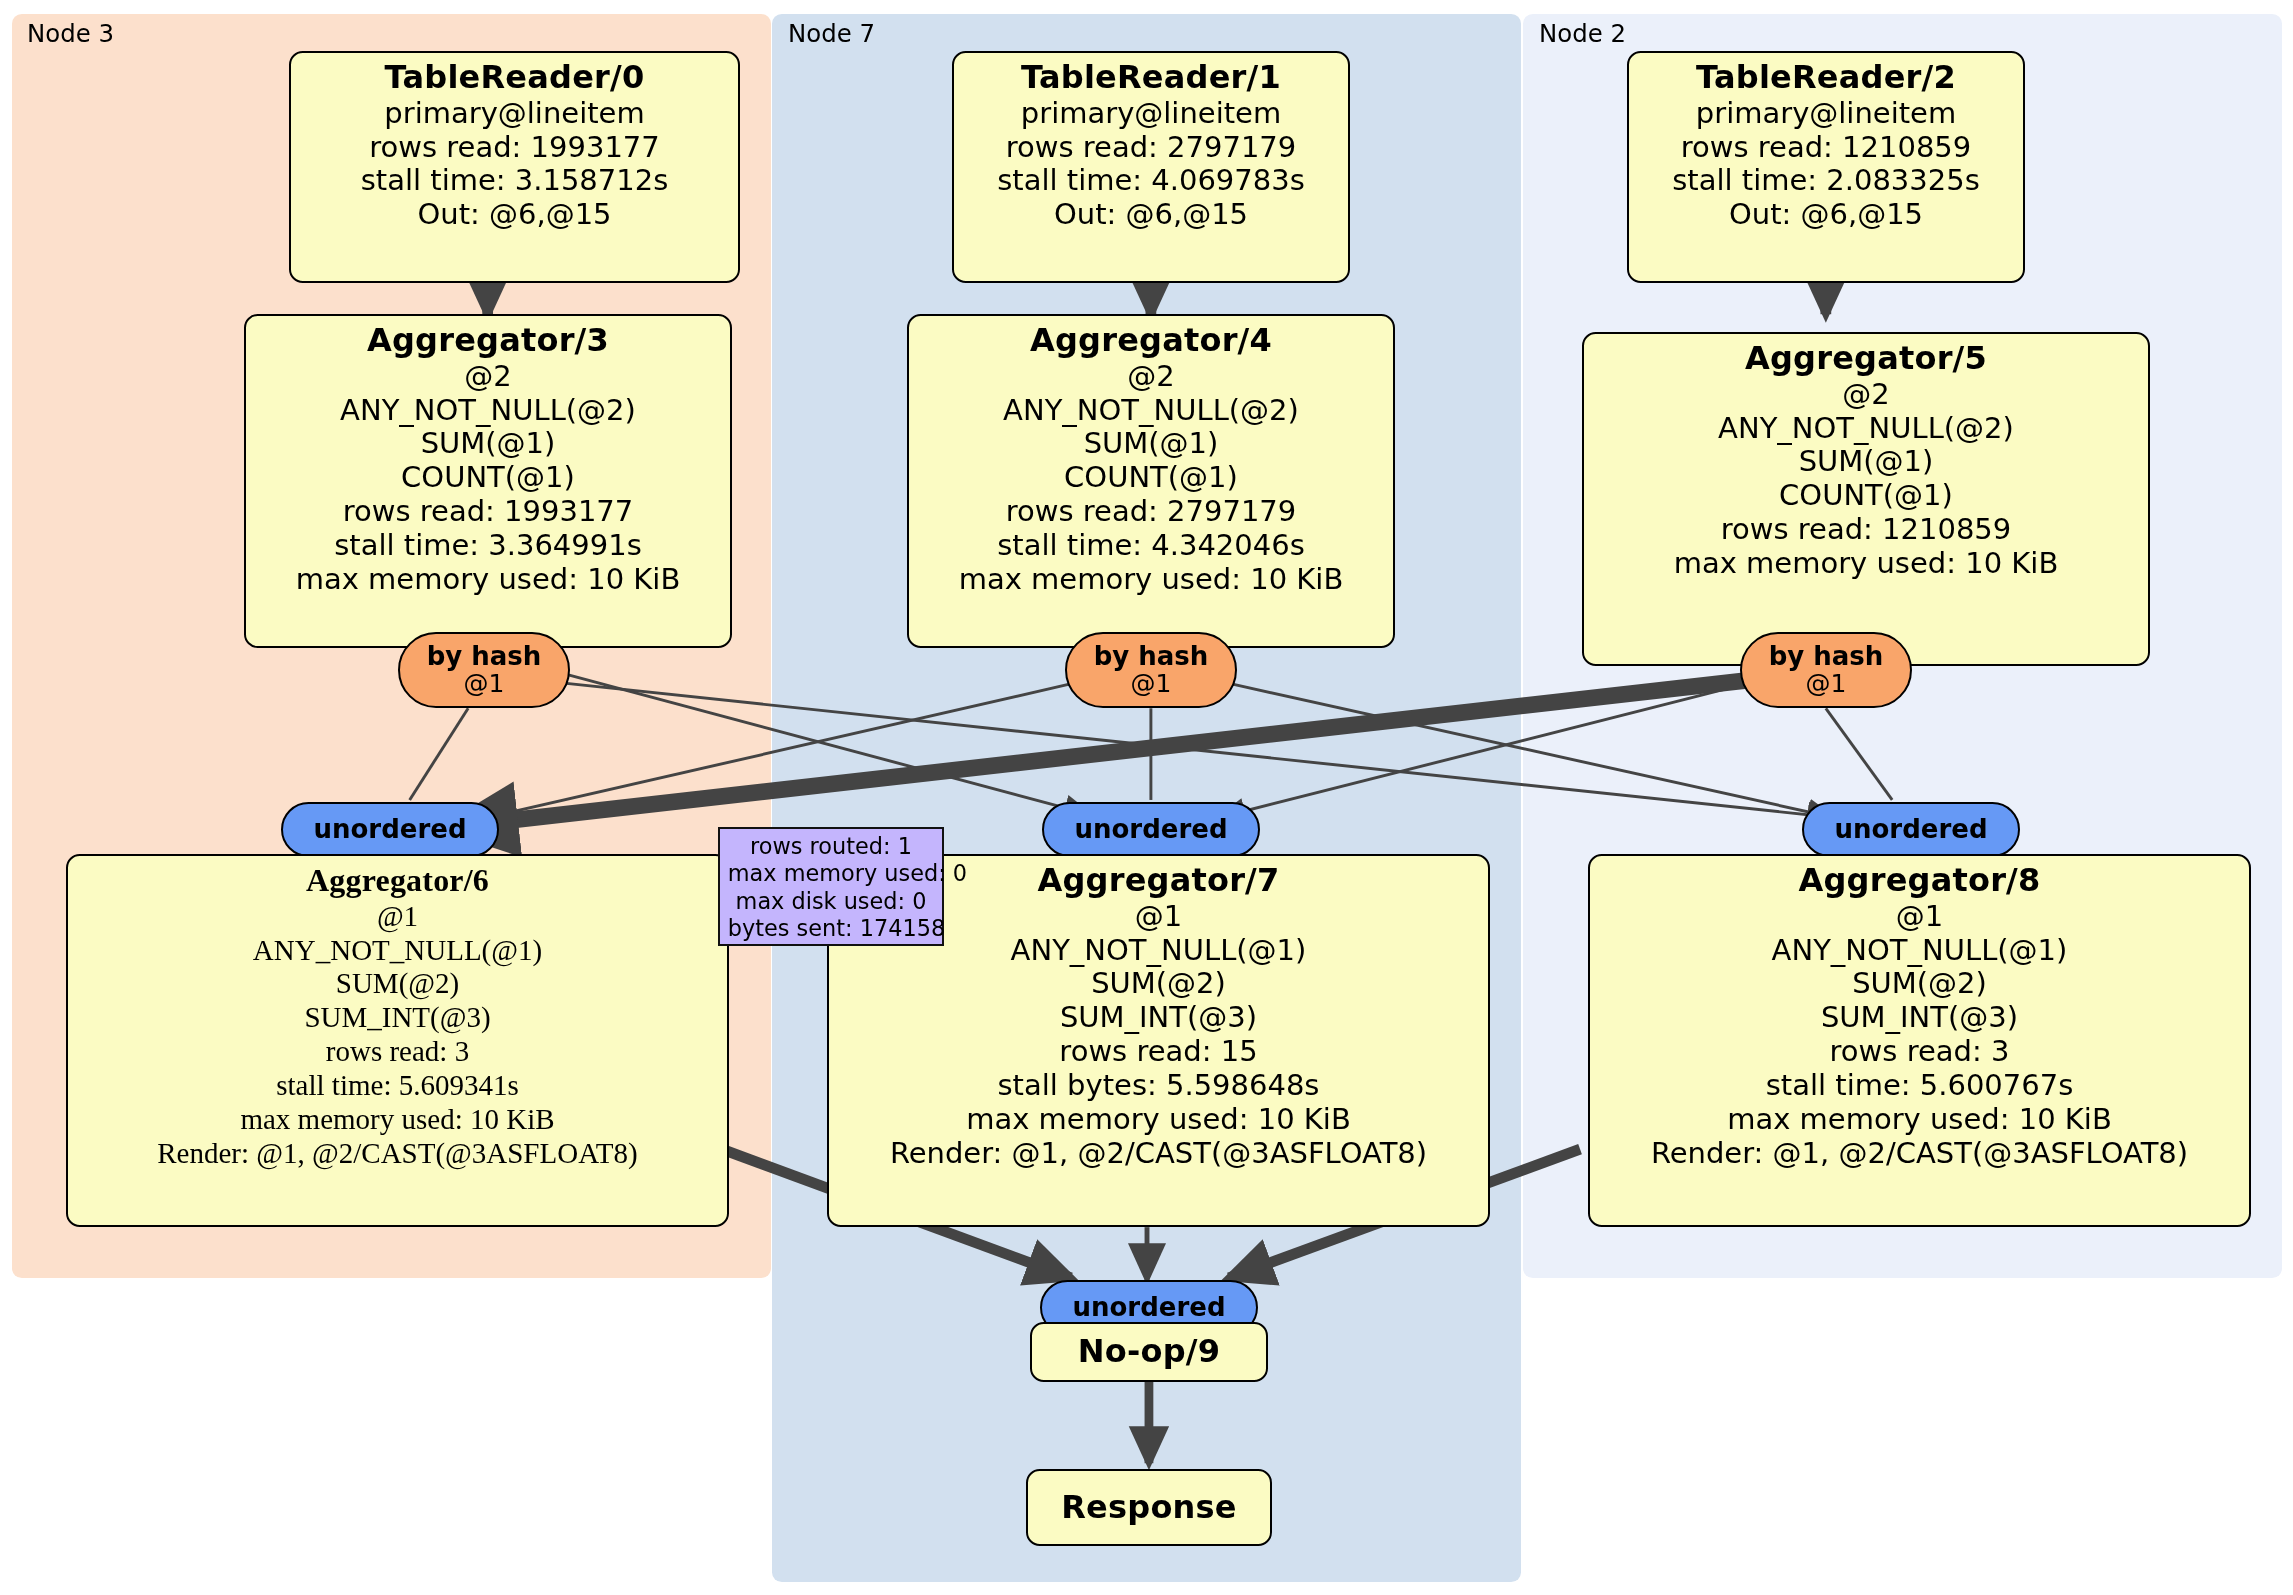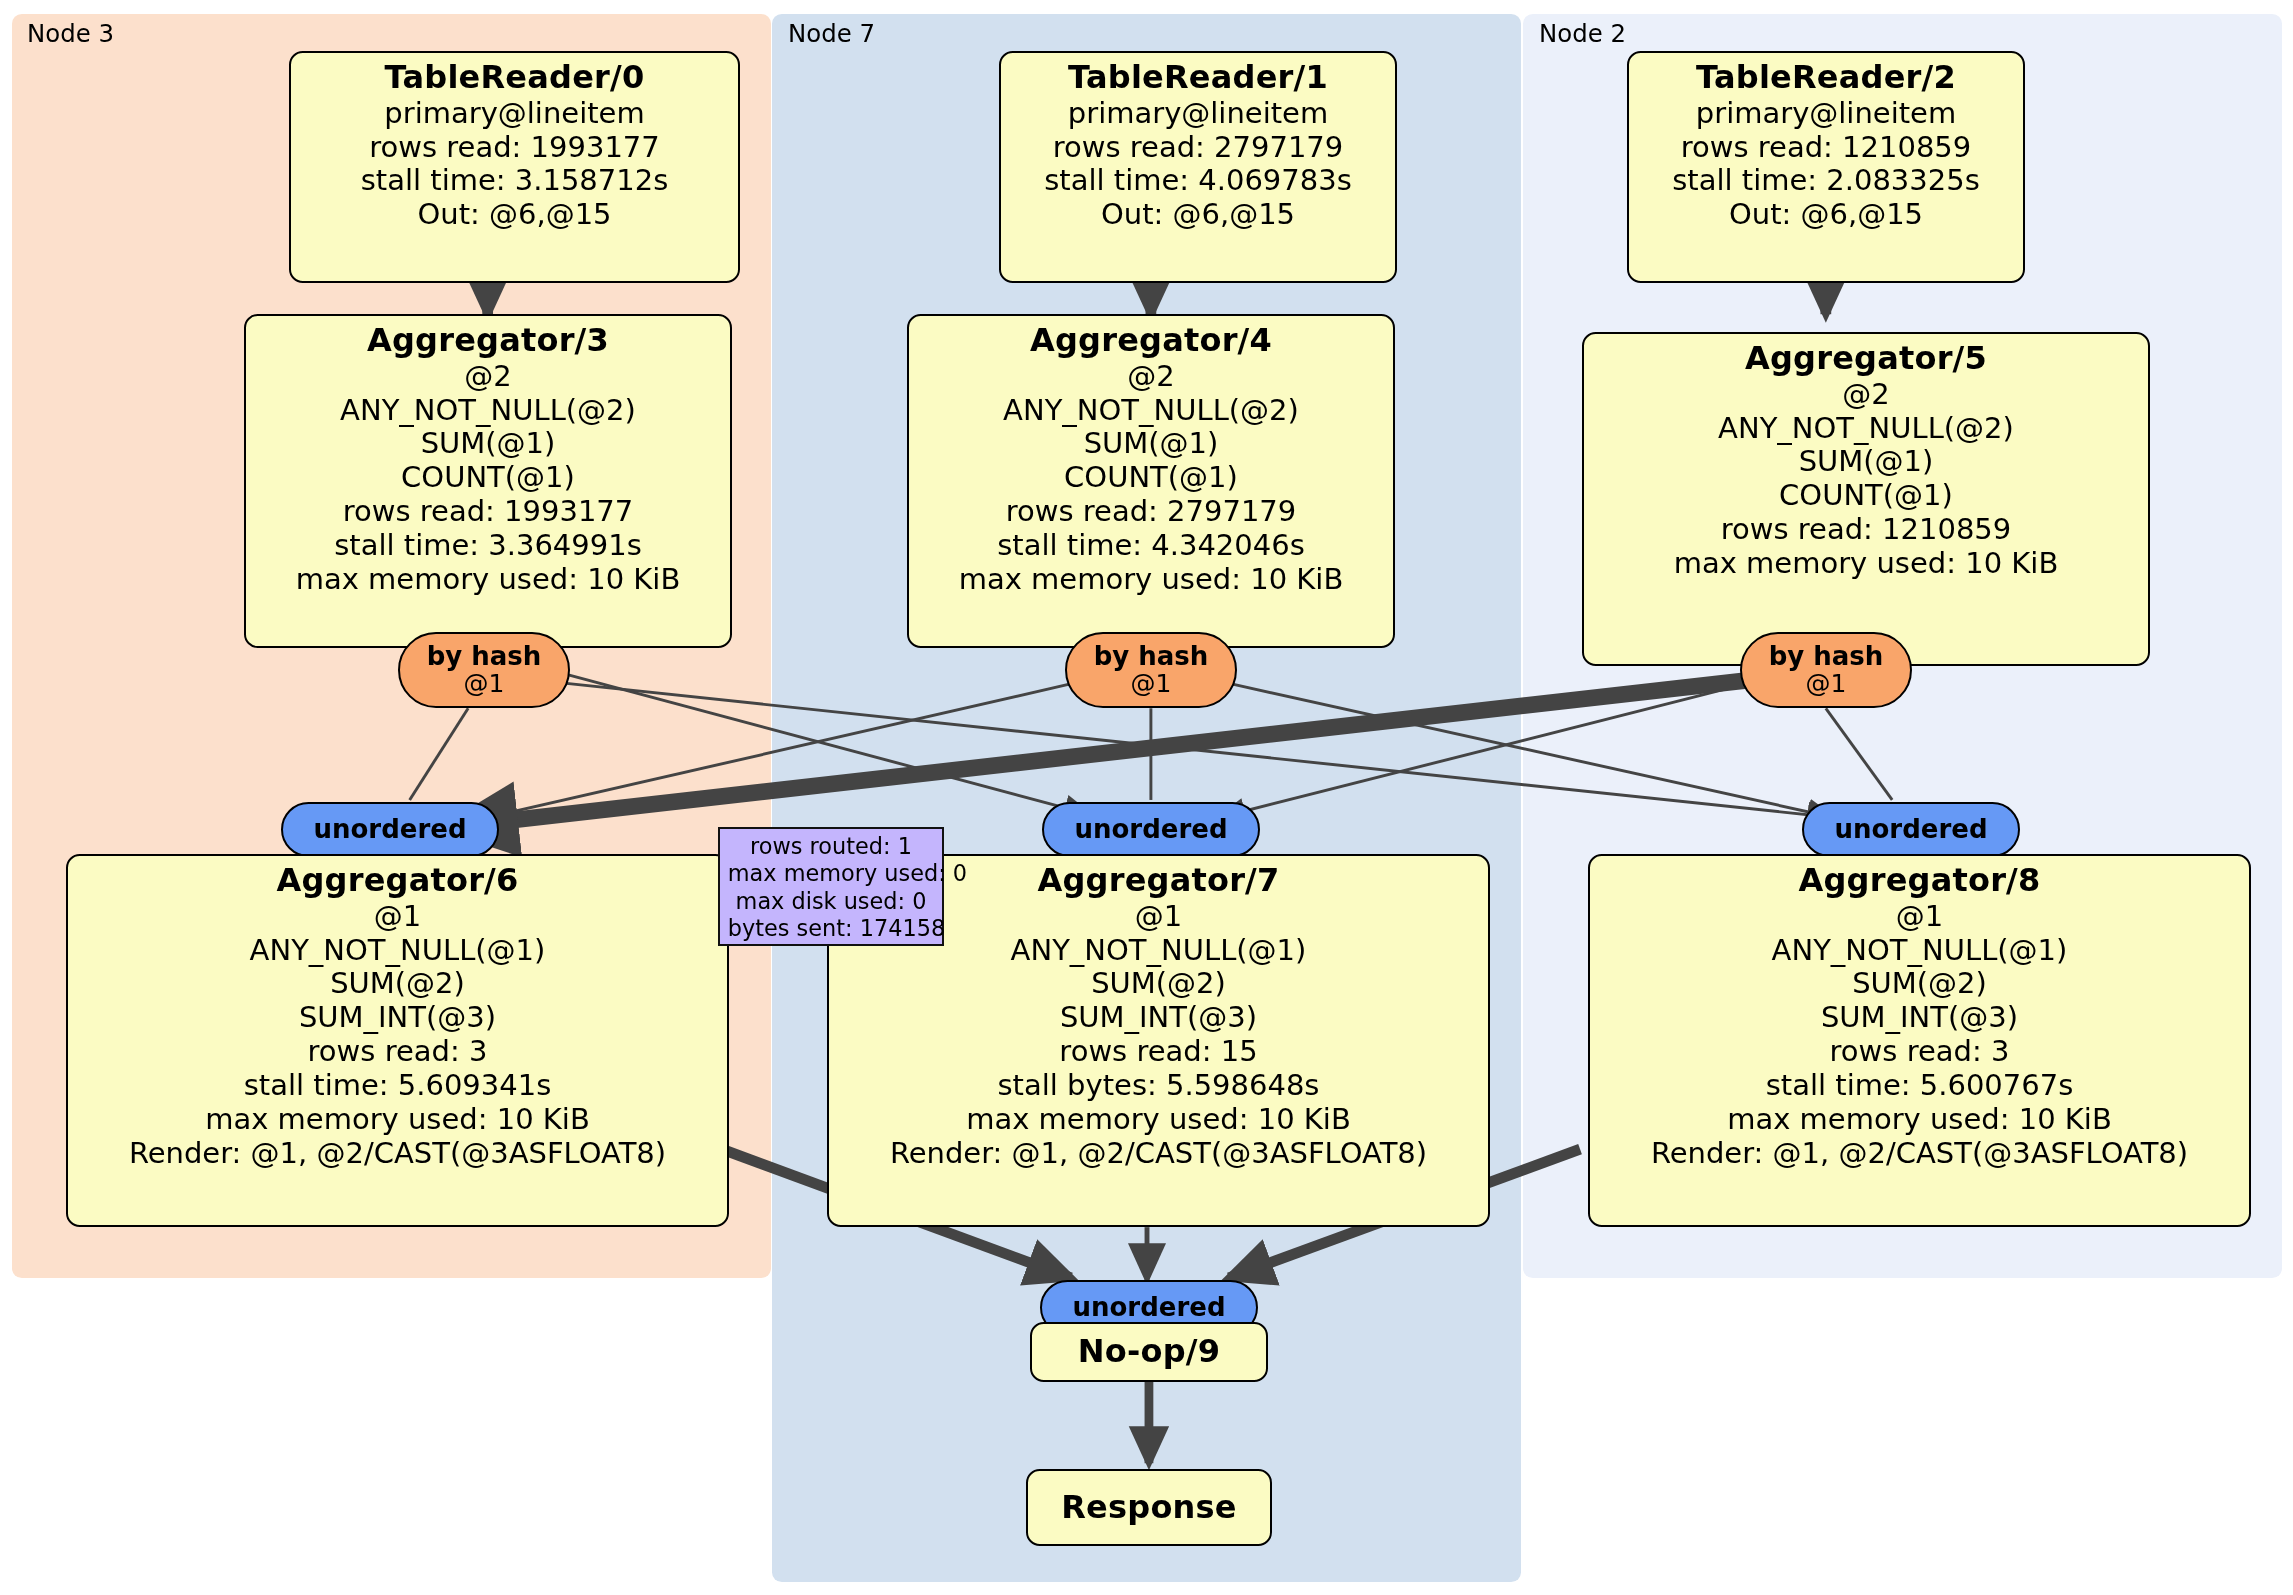--- a/index.html
+++ b/index.html
@@ -161,21 +161,21 @@
   </svg>
 
   <div class="opbox" style="left:289px; top:51px; width:451px; height:232px;">
     <div class="op-title">TableReader/0</div>
     <div class="op-line">primary@lineitem</div>
     <div class="op-line">rows read: 1993177</div>
     <div class="op-line">stall time: 3.158712s</div>
     <div class="op-line">Out: @6,@15</div>
   </div>
 
-  <div class="opbox" style="left:952px; top:51px; width:398px; height:232px;margin-left:47px;">
+  <div class="opbox" style="left:952px; top:51px; width:398px; height:232px;">
     <div class="op-title">TableReader/1</div>
     <div class="op-line">primary@lineitem</div>
     <div class="op-line">rows read: 2797179</div>
     <div class="op-line">stall time: 4.069783s</div>
     <div class="op-line">Out: @6,@15</div>
   </div>
 
   <div class="opbox" style="left:1627px; top:51px; width:398px; height:232px;">
     <div class="op-title">TableReader/2</div>
     <div class="op-line">primary@lineitem</div>
@@ -232,21 +232,21 @@
   <div class="pill pill-unordered" style="left:281px; top:802px; width:218px; height:55px;">
     <div class="pill-title">unordered</div>
   </div>
   <div class="pill pill-unordered" style="left:1042px; top:802px; width:218px; height:55px;">
     <div class="pill-title">unordered</div>
   </div>
   <div class="pill pill-unordered" style="left:1802px; top:802px; width:218px; height:55px;">
     <div class="pill-title">unordered</div>
   </div>
 
-  <div class="opbox" style="left:66px; top:854px; width:663px; height:373px;">
+  <div class="opbox" style="left:66px; top:854px; width:663px; height:373px;font-family:Liberation Serif, serif;">
     <div class="op-title">Aggregator/6</div>
     <div class="op-line">@1</div>
     <div class="op-line">ANY_NOT_NULL(@1)</div>
     <div class="op-line">SUM(@2)</div>
     <div class="op-line">SUM_INT(@3)</div>
     <div class="op-line">rows read: 3</div>
     <div class="op-line">stall time: 5.609341s</div>
     <div class="op-line">max memory used: 10 KiB</div>
     <div class="op-line">Render: @1, @2/CAST(@3ASFLOAT8)</div>
   </div>

